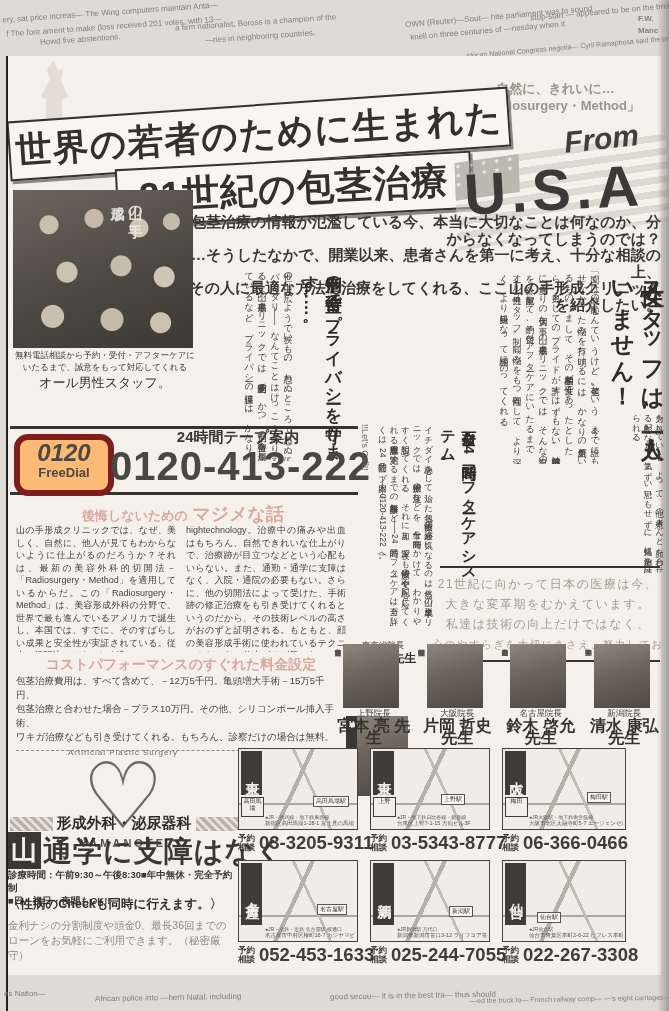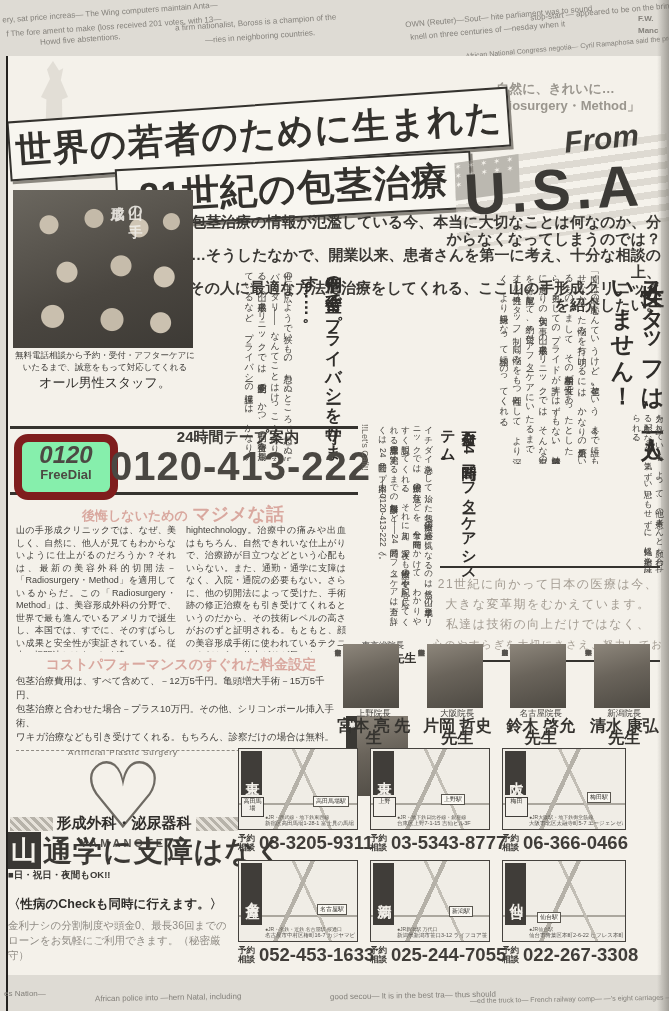--- a/index.html
+++ b/index.html
@@ -38,21 +38,21 @@
      radial-gradient(circle at 30% 52%,#cbc1b0 0 10px,transparent 11px),
      radial-gradient(circle at 60% 48%,#c6bcab 0 10px,transparent 11px),
      radial-gradient(circle at 84% 55%,#cfc5b4 0 10px,transparent 11px),
      radial-gradient(circle at 22% 80%,#c9bfae 0 11px,transparent 12px),
      radial-gradient(circle at 55% 82%,#c4baa9 0 11px,transparent 12px),
      radial-gradient(circle at 82% 84%,#cbc1b0 0 10px,transparent 11px),
      linear-gradient(160deg,#6b675f,#4a4640 60%,#3d3a35);}
   .face{background:linear-gradient(165deg,#8d867b,#6a645b 45%,#4e4a43);}
   
   .rule{position:absolute;height:2.5px;background:#35332f;}
-  .fd-logo{border:8px solid #7f1d1d;border-radius:14px;text-align:center;color:#4c4943;background:#86efac;}
+  .fd-logo{border:6px solid #7f1d1d;border-radius:14px;text-align:center;color:#4c4943;background:#fdba74;}
   .fd-num{font-weight:800;color:#4a4742;letter-spacing:1px;}
   
   .pinkhead{color:#d9a89f;font-weight:bold;white-space:nowrap;}
   .colbody{font-size:9px;line-height:12.5px;text-align:justify;color:#45433f;}
   
   .quote{font-size:12px;line-height:20px;letter-spacing:1.5px;color:#a29b91;text-align:center;}
   
   .school{writing-mode:vertical-rl;font-size:6.5px;line-height:8px;color:#56534e;height:64px;overflow:hidden;}
   .docname{font-size:16px;font-weight:bold;text-align:center;line-height:12px;color:#35332f;}
   .doctitle{font-size:8.5px;text-align:center;color:#45433f;}
@@ -235,20 +235,21 @@
     </div>
     <div class="abs dept-bar" style="left:2px;top:758px;width:228px;">
       <div class="hatch"></div>
       <div style="font-size:15px;font-weight:bold;padding:0 4px;color:#2f2d2a;white-space:nowrap;">形成外科・泌尿器科</div>
       <div class="hatch"></div>
     </div>
     <div class="abs clinic-name" style="left:0px;top:776px;">
       <span class="yama-box">山</span><span>通学に支障はなく</span>
     </div>
     <div class="abs" style="left:0px;top:812px;width:232px;font-size:9.5px;font-weight:bold;color:#3a3834;line-height:13px;">
+      <div>診療時間：午前9:30～午後8:30■年中無休・完全予約制</div>
       <div>■日・祝日・夜間もOK!!</div>
     </div>
     <div class="abs" style="left:0px;top:840px;width:232px;font-size:12.5px;font-weight:bold;color:#2f2d2a;">〈性病のCheckも同時に行えます。〉</div>
     <div class="abs small-gray" style="left:0px;top:862px;width:232px;font-size:10.5px;line-height:15px;">
       <div>金利ナシの分割制度や頭金0、最長36回までの</div>
       <div>ローンをお気軽にご利用できます。（秘密厳守）</div>
     </div>
 
     <div>
       <div class="map-box" style="left:230px;top:692px;width:118px;height:80px;">

